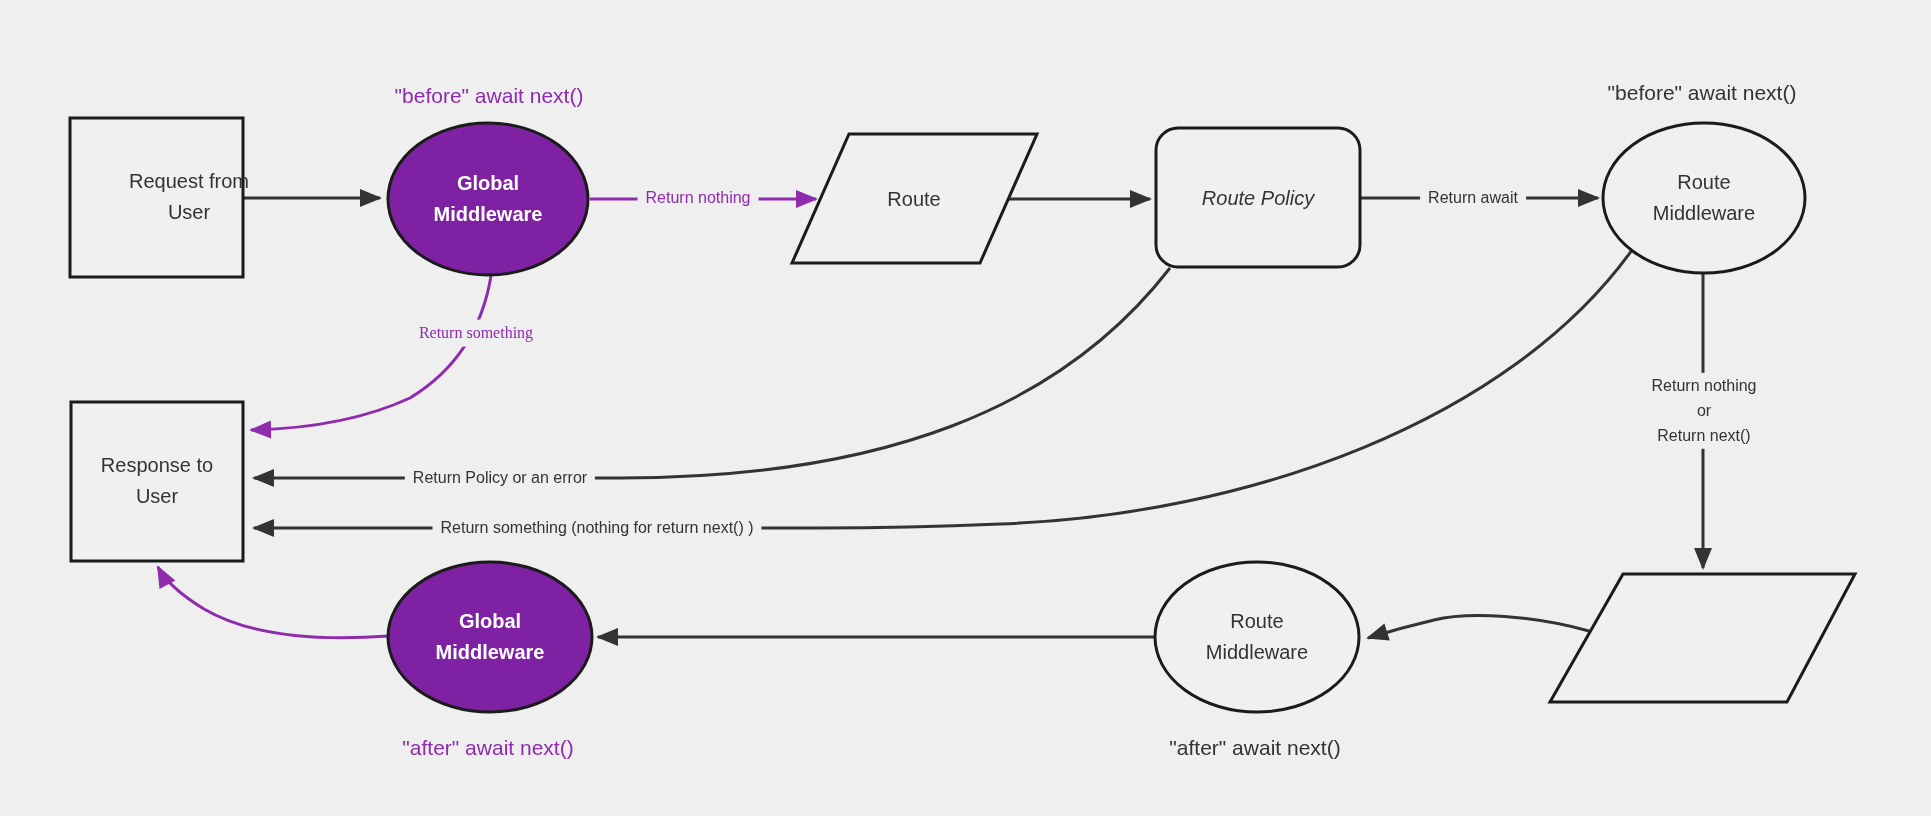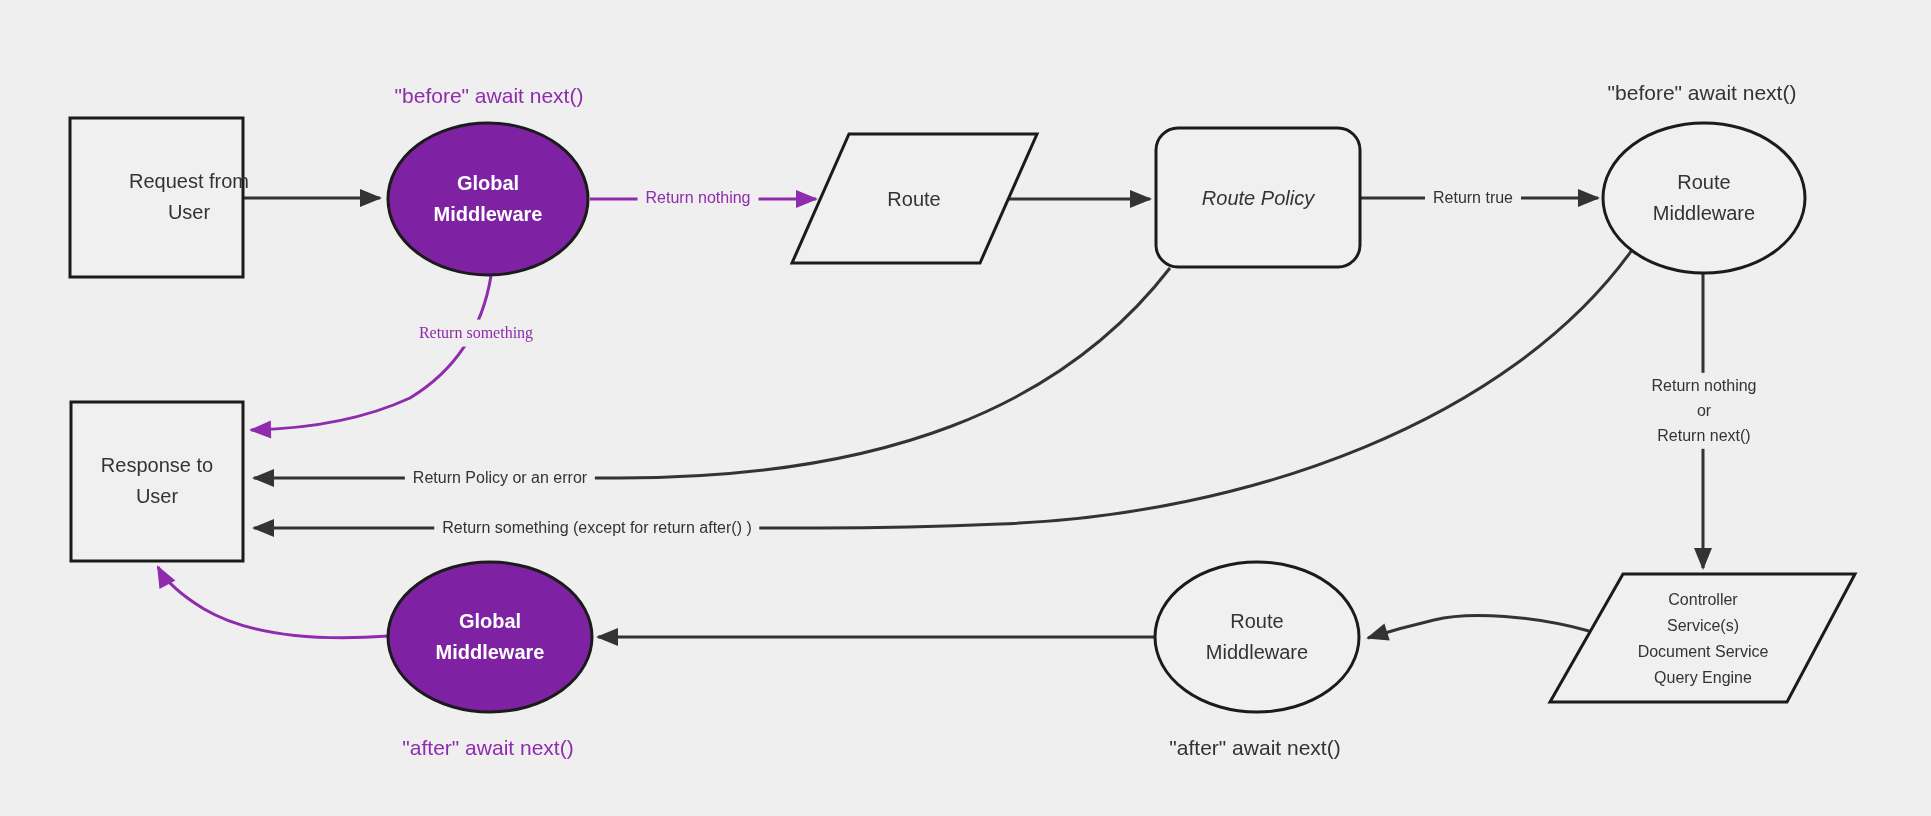--- a/index.html
+++ b/index.html
@@ -70,38 +70,34 @@
   </svg>
 
   <div class="lbl" style="left:156px;top:197px;margin-left:33px;">Request from
 User</div>
   <div class="lbl lbl--node-purple" style="left:488px;top:199px;">Global
 Middleware</div>
   <div class="lbl" style="left:914px;top:199px;">Route</div>
   <div class="lbl" style="left:1258px;top:198px;font-style:italic;">Route Policy</div>
   <div class="lbl" style="left:1704px;top:198px;">Route
 Middleware</div>
-  <div class="lbl lbl--small" style="left:1703px;top:639px;">Controller
-Service(s)
-Document Service
-Query Engine</div>
   <div class="lbl" style="left:1257px;top:637px;">Route
 Middleware</div>
   <div class="lbl lbl--node-purple" style="left:490px;top:637px;">Global
 Middleware</div>
   <div class="lbl" style="left:157px;top:481px;">Response to
 User</div>
 
   <div class="lbl lbl--edge lbl--purple" style="left:698px;top:198px;">Return nothing</div>
-  <div class="lbl lbl--edge" style="left:1473px;top:198px;">Return true</div>
+  <div class="lbl lbl--edge" style="left:1473px;top:198px;">Return await</div>
   <div class="lbl lbl--edge" style="left:1704px;top:411px;">Return nothing
 or
 Return next()</div>
   <div class="lbl lbl--edge lbl--purple" style="left:476px;top:333px;font-family:Liberation Serif, serif;">Return something</div>
   <div class="lbl lbl--edge" style="left:500px;top:478px;">Return Policy or an error</div>
-  <div class="lbl lbl--edge" style="left:597px;top:528px;">Return something (except for return after() )</div>
+  <div class="lbl lbl--edge" style="left:597px;top:528px;">Return something (nothing for return next() )</div>
 
   <div class="lbl lbl--annot lbl--purple" style="left:489px;top:96px;">"before" await next()</div>
   <div class="lbl lbl--annot" style="left:1702px;top:93px;">"before" await next()</div>
   <div class="lbl lbl--annot" style="left:1255px;top:748px;">"after" await next()</div>
   <div class="lbl lbl--annot lbl--purple" style="left:488px;top:748px;">"after" await next()</div>
 
 </div>
 
 </body></html>

